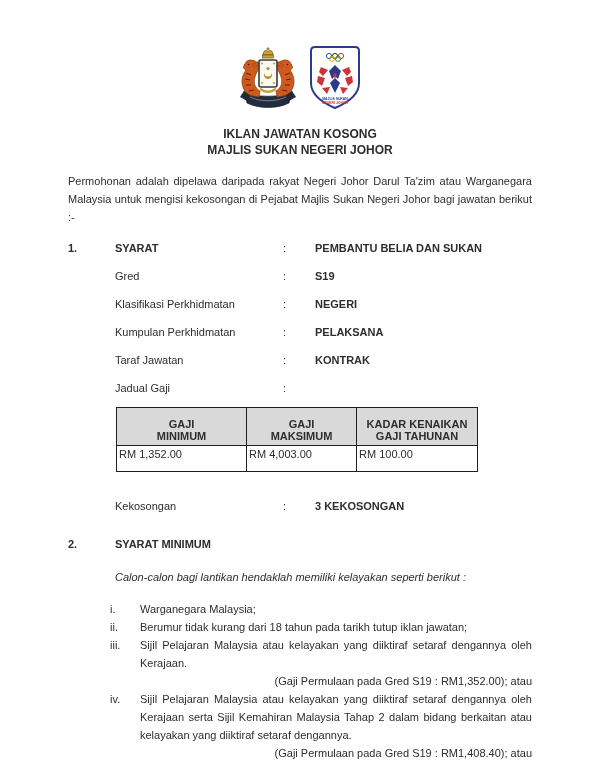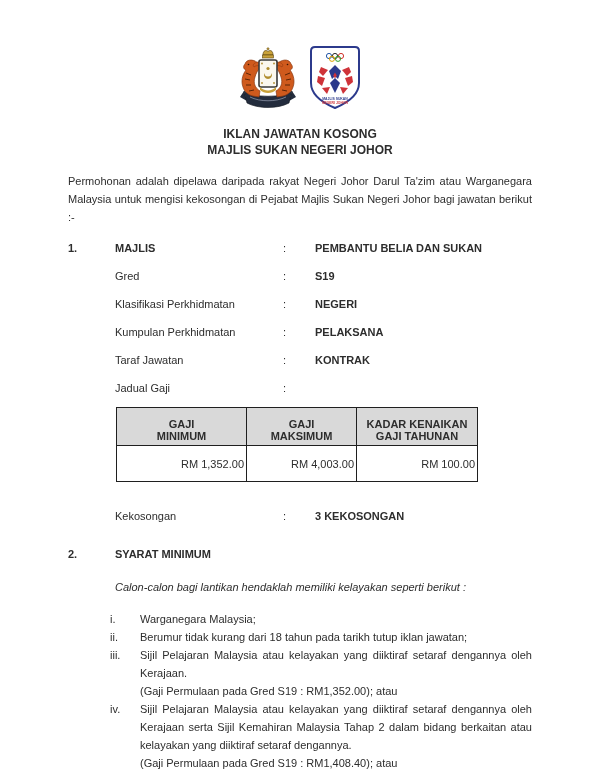--- a/index.html
+++ b/index.html
@@ -45,34 +45,34 @@
   .salary-table th,.salary-table td{
     border:1px solid var(--table-border);
   }
   .salary-table th{
     background:var(--table-header-bg);
     font-size:11px;line-height:12px;font-weight:700;
     text-align:center;padding:10px 2px 3px;
   }
   .salary-table td{
     font-size:11px;line-height:13px;
-    text-align:right;vertical-align:top;
-    padding:12px 2px 10px;
+    text-align:left;vertical-align:top;
+    padding:2px 2px 10px;
   }
   .kv-vacancy{margin-top:25px;}
   .sec2-head{
     margin:20px 0 0 68px;
     display:grid;grid-template-columns:47px 1fr;
     font-weight:700;
   }
   .sec2-intro{margin:15px 68px 0 115px;font-style:italic;}
   .req-list{margin:14px 68px 0 110px;}
   .req-item{display:grid;grid-template-columns:30px 1fr;}
   .li-text{text-align:justify;}
-  .li-note{text-align:left;}
+  .li-note{text-align:right;}
 </style>
 </head>
 <body>
 
 <div class="page">
 
   <div class="logos">
 
     <svg width="60" height="66" viewBox="0 0 60 66">
 
@@ -143,21 +143,21 @@
   <div class="doc-title">
     <div>IKLAN JAWATAN KOSONG</div>
     <div>MAJLIS SUKAN NEGERI JOHOR</div>
   </div>
 
   <p class="intro">Permohonan adalah dipelawa daripada  rakyat Negeri Johor Darul Ta'zim atau Warganegara Malaysia untuk mengisi kekosongan di Pejabat Majlis Sukan Negeri Johor bagi jawatan berikut :-</p>
 
   <div class="detail-rows">
     <div class="detail-row">
       <span class="bold">1.</span>
-      <span class="bold">MAJLIS</span>
+      <span class="bold">SYARAT</span>
       <span>:</span>
       <span class="bold">PEMBANTU BELIA DAN SUKAN</span>
     </div>
     <div class="detail-row">
       <span></span>
       <span>Gred</span>
       <span>:</span>
       <span class="bold">S19</span>
     </div>
     <div class="detail-row">

